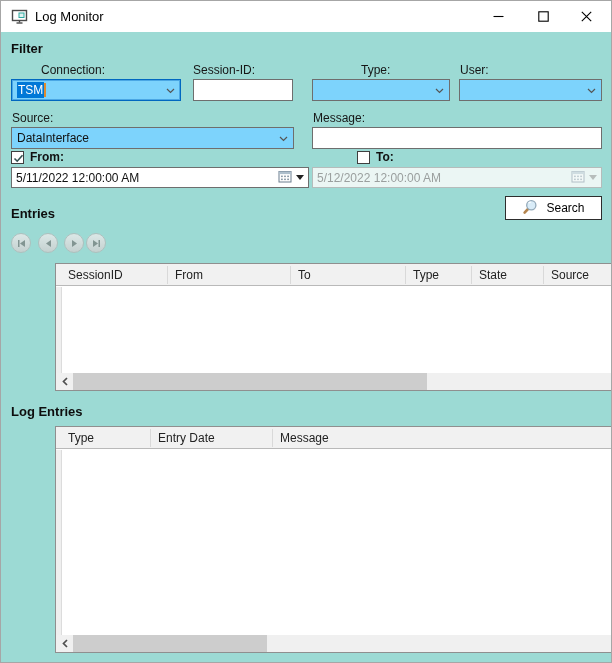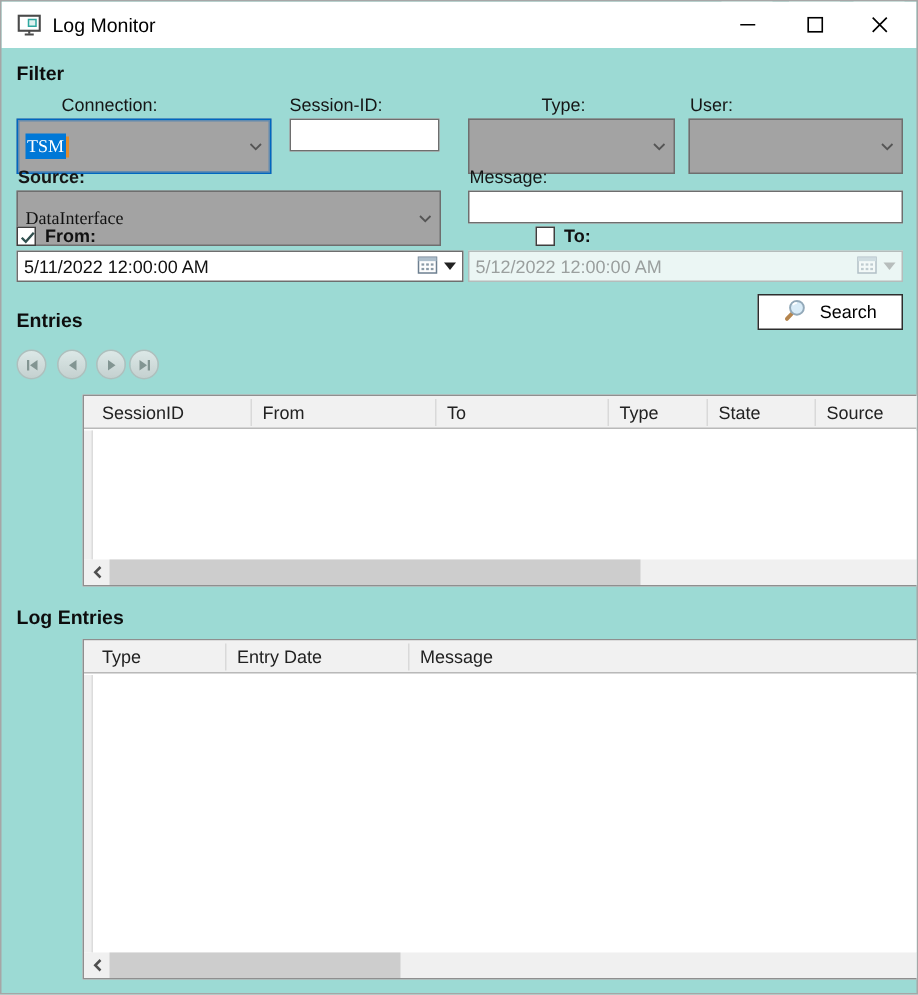--- a/index.html
+++ b/index.html
@@ -20,22 +20,22 @@
 
   
   .lbl { position:absolute; font-size:12px; color:#161616; white-space:nowrap; }
   .heading { position:absolute; font-size:13px; font-weight:bold; color:#0d0d0d; }
 
   .textinput {
     position:absolute; height:22px; background:#fff; border:1px solid #6e6e6e;
     font-family:"Liberation Sans",sans-serif; font-size:12px; padding:0 4px; color:#111;
   }
   .combo {
-    position:absolute; height:37px; background:#a3a3a3; border:1px solid #6e6e6e;
-    display:flex; align-items:center; padding:0 5px; font-size:12px; color:#111; cursor:default;font-family:Liberation Serif, serif;
+    position:absolute; height:22px; background:#7dd3fc; border:1px solid #6e6e6e;
+    display:flex; align-items:center; padding:0 5px; font-size:12px; color:#111; cursor:default;
   }
   .combo.focused { border:1px solid #0067c0; box-shadow:0 0 0 1px #0067c066 inset; }
   .combo .val { white-space:nowrap; overflow:hidden; }
   .combo .val.selected { background:#0078d7; color:#fff; padding:1px 1px; }
   .caret { display:inline-block; width:2px; height:14px; background:#e08b2d; vertical-align:middle; }
   .combo .chev { margin-left:auto; flex:0 0 auto; }
 
   .checkrow { position:absolute; display:flex; align-items:center; gap:6px; }
   .checkbox { width:13px; height:13px; background:#fff; border:1px solid #3f3f3f; position:relative; flex:0 0 auto; }
   .checkbox svg { position:absolute; left:1px; top:1px; }
@@ -135,21 +135,21 @@
   <div class="lbl" style="left:459px; top:62px;">User:</div>
   <div class="combo" style="left:458px; top:78px; width:143px;">
     <span class="val"></span>
     <span class="chev">
       <svg width="9" height="6" viewBox="0 0 9 6">
           <polyline points="1,1 4.5,4.5 8,1" fill="none" stroke="#555" stroke-width="1.2"></polyline>
         </svg>
     </span>
   </div>
 
-  <div class="lbl" style="left:11px; top:110px;font-weight:bold;">Source:</div>
+  <div class="lbl" style="left:11px; top:110px;">Source:</div>
   <div class="combo" style="left:10px; top:126px; width:283px;">
     <span class="val">DataInterface</span>
     <span class="chev">
       <svg width="9" height="6" viewBox="0 0 9 6">
           <polyline points="1,1 4.5,4.5 8,1" fill="none" stroke="#555" stroke-width="1.2"></polyline>
         </svg>
     </span>
   </div>
 
   <div class="lbl" style="left:312px; top:110px;">Message:</div>

